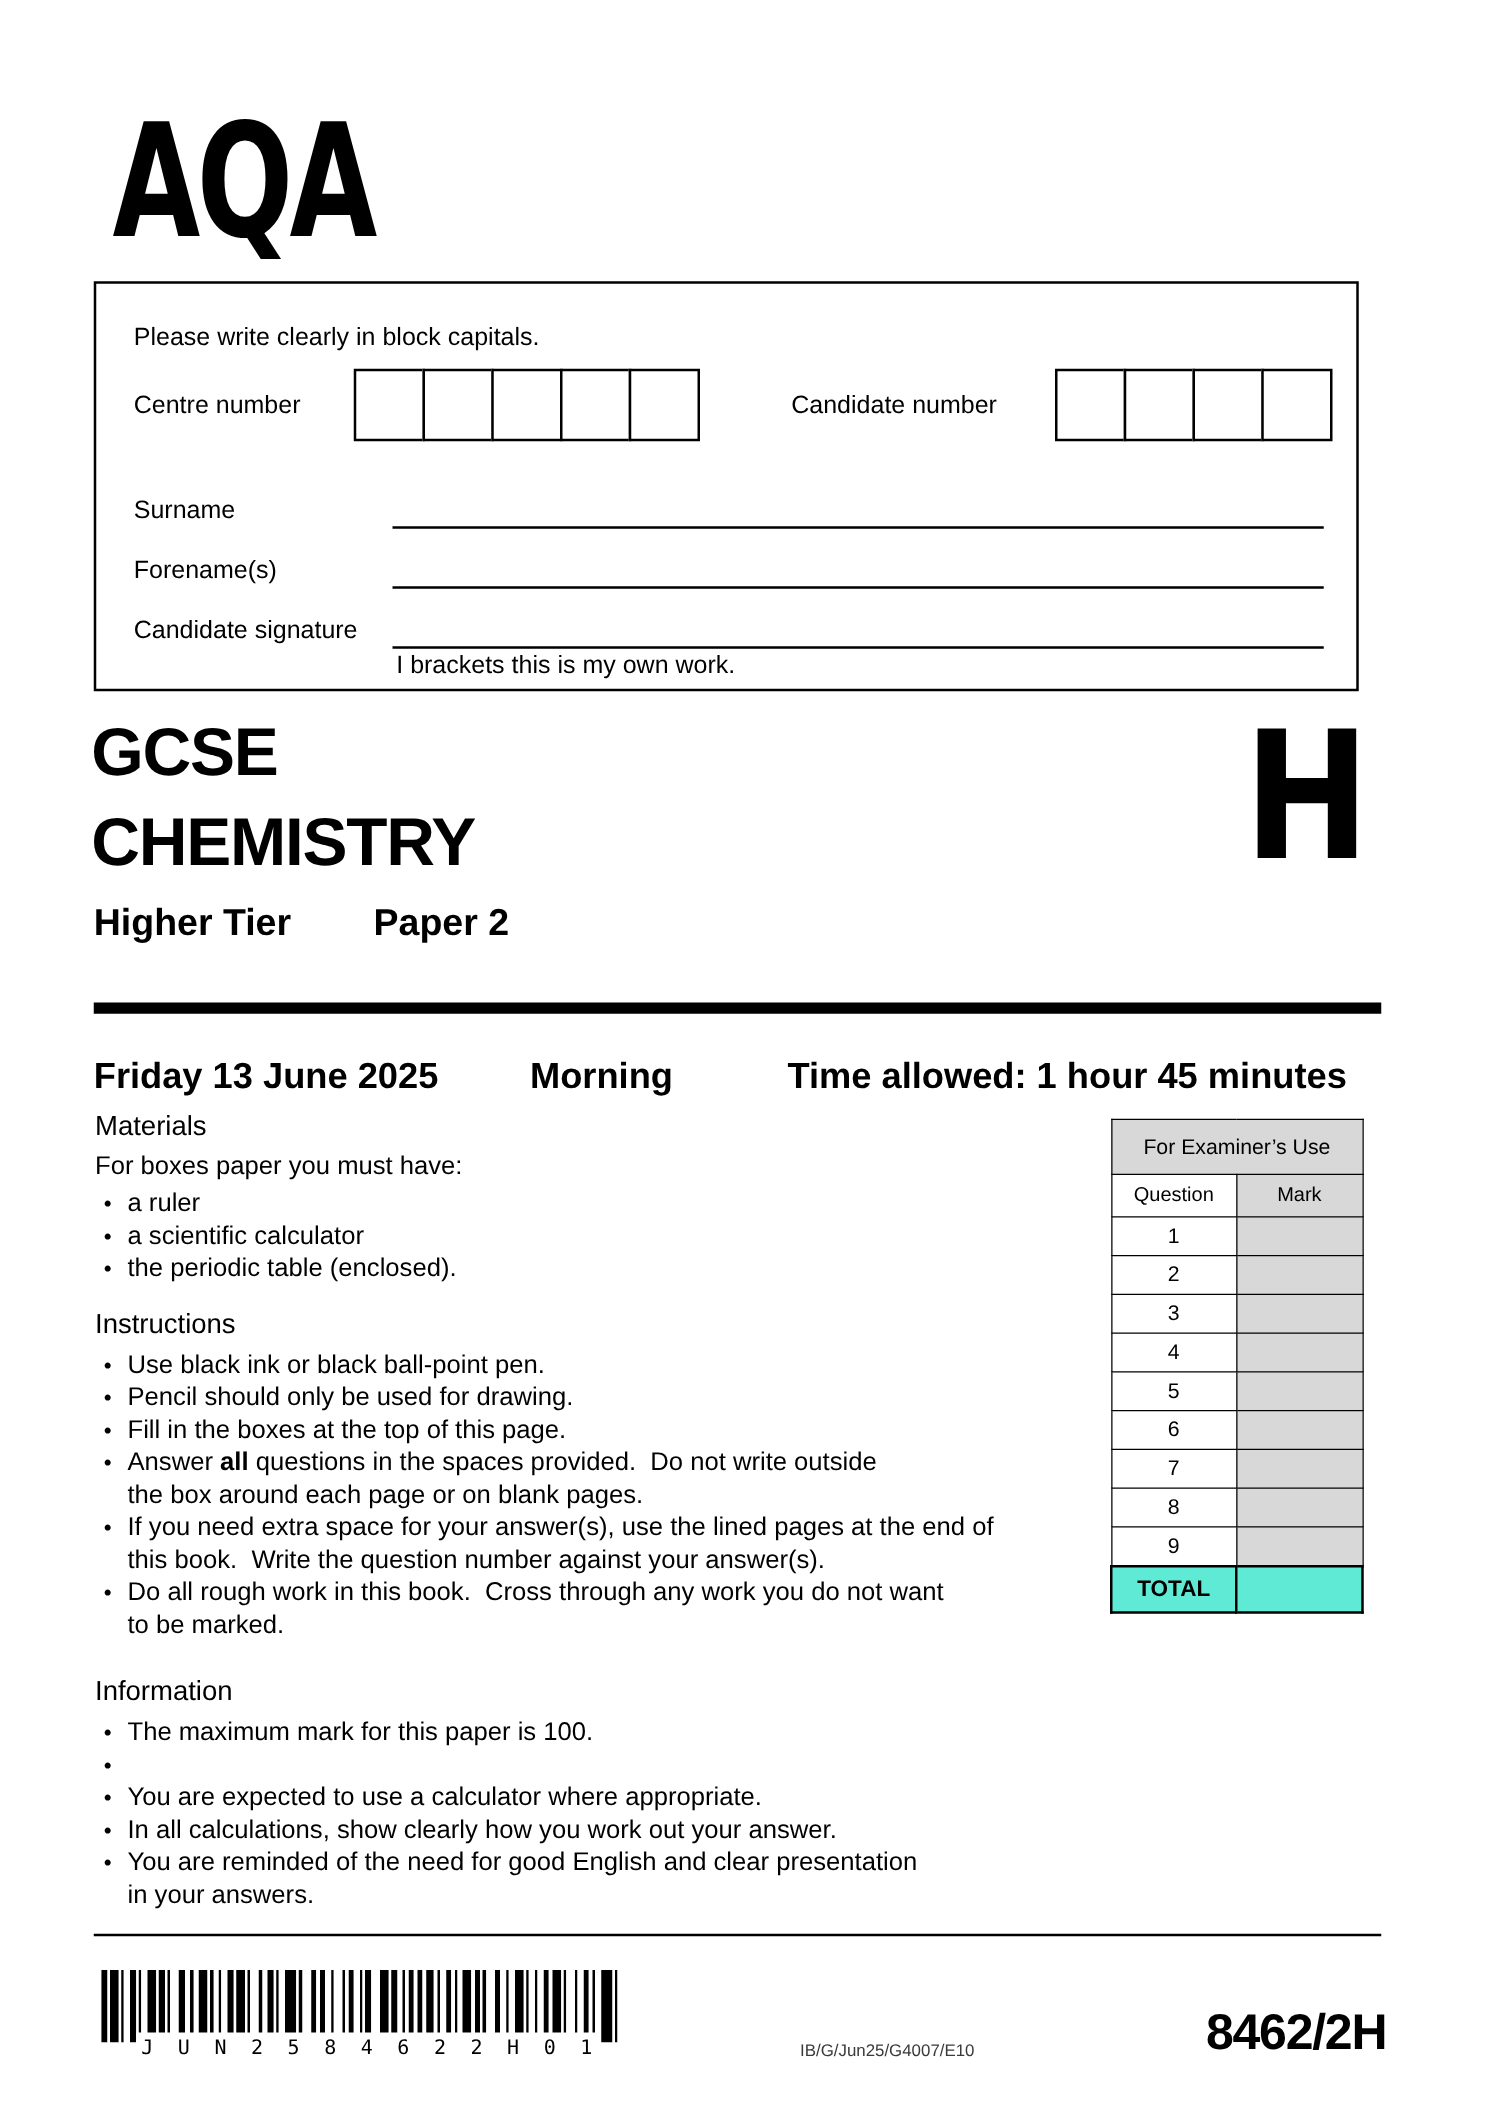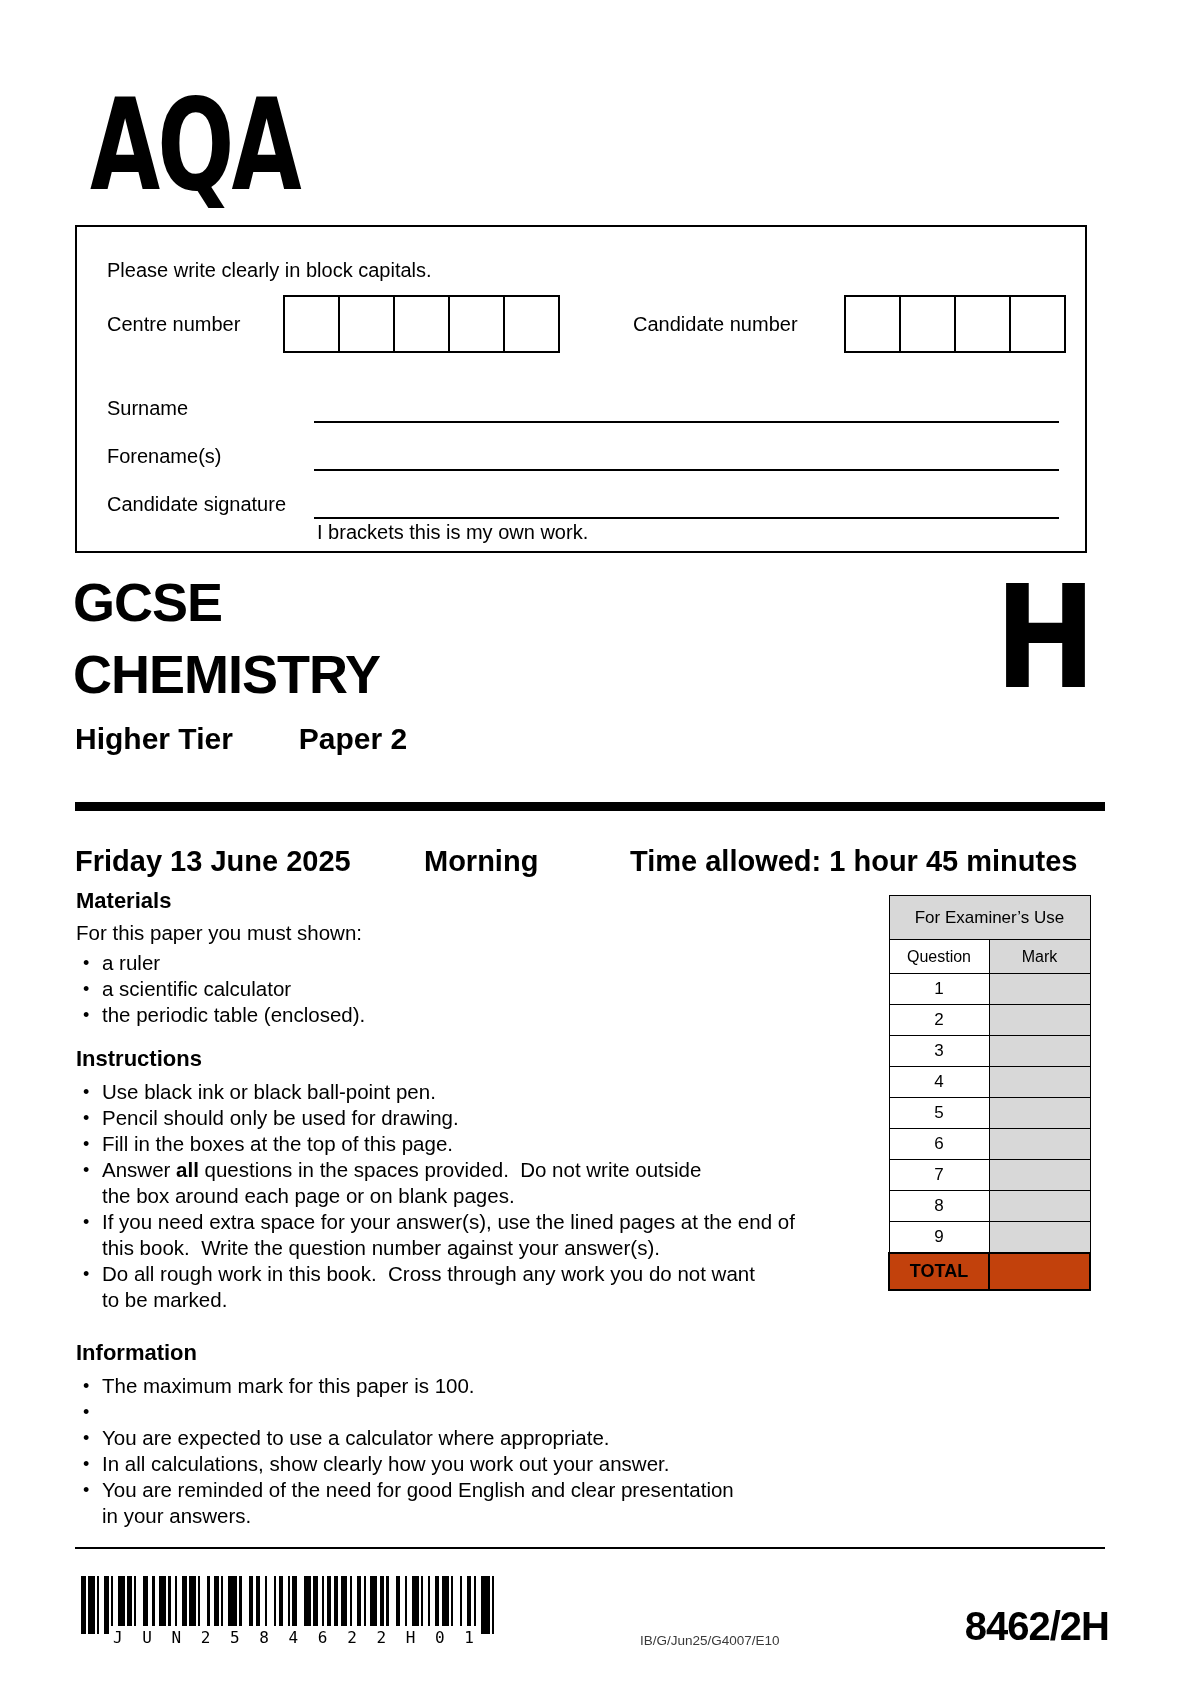--- a/index.html
+++ b/index.html
@@ -47,42 +47,42 @@
     font-size:142px; font-weight:700; line-height:1;
     transform:scaleX(0.85); transform-origin:left top;
   }
   .rule-thick{ position:absolute; left:75px; top:802px; width:1030px; height:9px; background:#000; }
   .rule-thin { position:absolute; left:75px; top:1547px; width:1030px; height:2px; background:#000; }
   
   .session span{ position:absolute; top:845px; font-size:29px; font-weight:700; white-space:nowrap; }
   .s-date{ left:75px; } .s-tod{ left:424px; } .s-time{ left:630px; }
   
   .section{ position:absolute; left:76px; width:820px; }
-  .section h3{ font-size:22px; font-weight:700; margin-bottom:7px; }
+  .section h3{ font-size:22px; font-weight:400; margin-bottom:7px; }
   .section .intro{ font-size:20.5px; margin-bottom:5px; }
   #materials{ top:888px; } #instructions{ top:1046px; } #information{ top:1340px; }
   .li{ display:flex; font-size:20.5px; line-height:26px; }
   .bullet{ width:26px; padding-left:7px; font-size:18px; flex:none; }
   .li-text{ white-space:pre-wrap; }
   
   .exam-table{
     position:absolute; left:888px; top:895px; width:201px;
     border-collapse:collapse; table-layout:fixed; background:#fff;
   }
   .exam-table th,.exam-table td{
     border:1.5px solid #000; text-align:center; vertical-align:middle;
     font-weight:400; padding:0;margin-left:22px;
   }
   .t-title{ height:44px; background:#d8d8d8; font-size:17px; border:2.5px solid #000; }
   .t-colhead th{ height:34px; font-size:16px; }
   .t-q{ background:#fff; } .t-m{ background:#d8d8d8; }
   .exam-table tbody td{ height:31px; font-size:17px; }
   .t-m-cell{ background:#d8d8d8; }
   .exam-table tfoot td{
-    height:37px; border:2.5px solid #000; background:#c2410c;
+    height:37px; border:2.5px solid #000; background:#5eead4;
     font-weight:700; font-size:18px;
   }
   
   .barcode{ position:absolute; left:81px; top:1576px; width:419px; height:58px; }
   .bars{ display:flex; height:58px; overflow:hidden; }
   .bars div{ height:100%; flex:none; }
   .barcode-text{
     position:absolute; left:28px; right:22px; top:50px; height:22px;
     background:#fff; display:flex; justify-content:space-between; align-items:center;
     font-family:"DejaVu Sans Mono","Liberation Mono",monospace; font-size:16px; padding:0 4px;
@@ -142,21 +142,21 @@
 <div class="rule-thick"></div>
 
 <div class="session">
   <span class="s-date">Friday 13 June 2025</span>
   <span class="s-tod">Morning</span>
   <span class="s-time">Time allowed: 1 hour 45 minutes</span>
 </div>
 
 <div class="section" id="materials">
   <h3>Materials</h3>
-  <div class="intro">For this paper you must shown:</div>
+  <div class="intro">For boxes paper you must have:</div>
   <div>
       <div class="li">
         <span class="bullet">•</span>
         <span class="li-text"><span>a ruler</span></span>
       </div>
       <div class="li">
         <span class="bullet">•</span>
         <span class="li-text"><span>a scientific calculator</span></span>
       </div>
       <div class="li">

